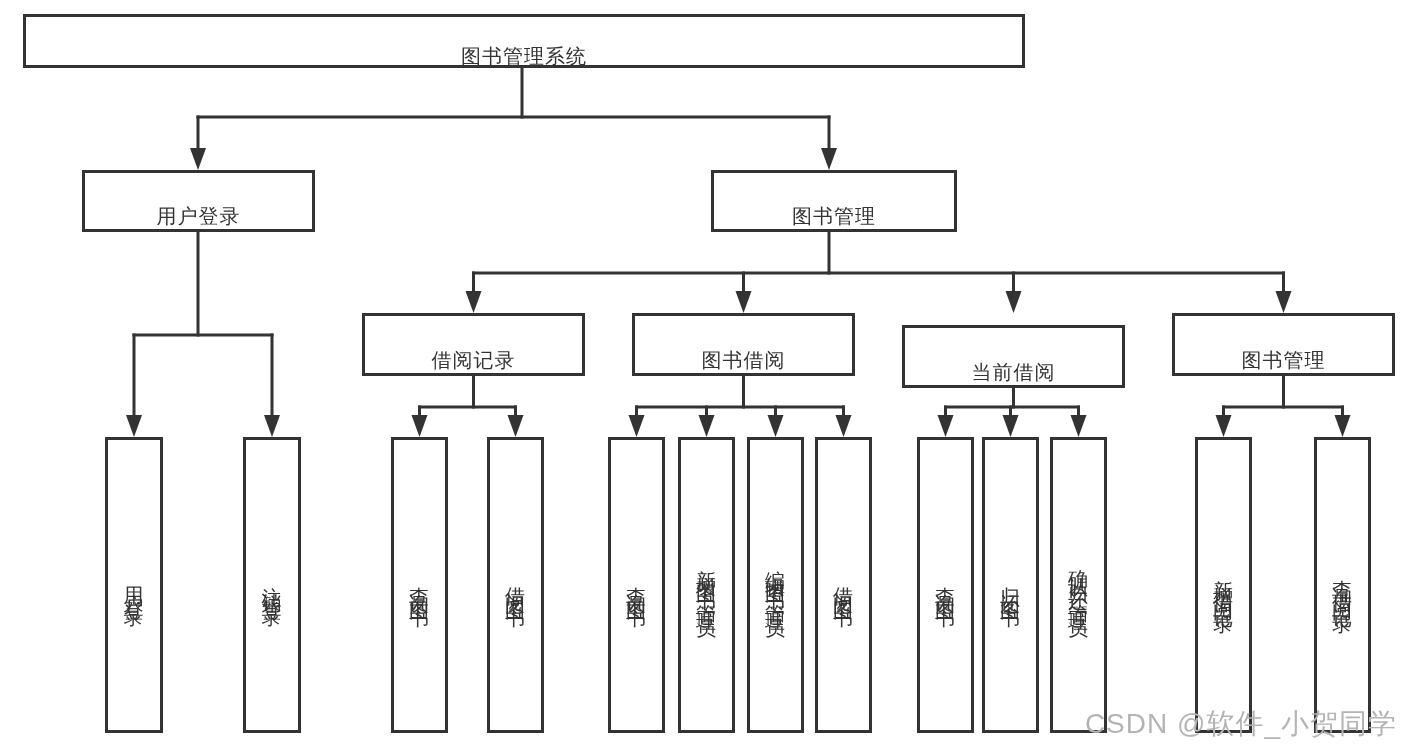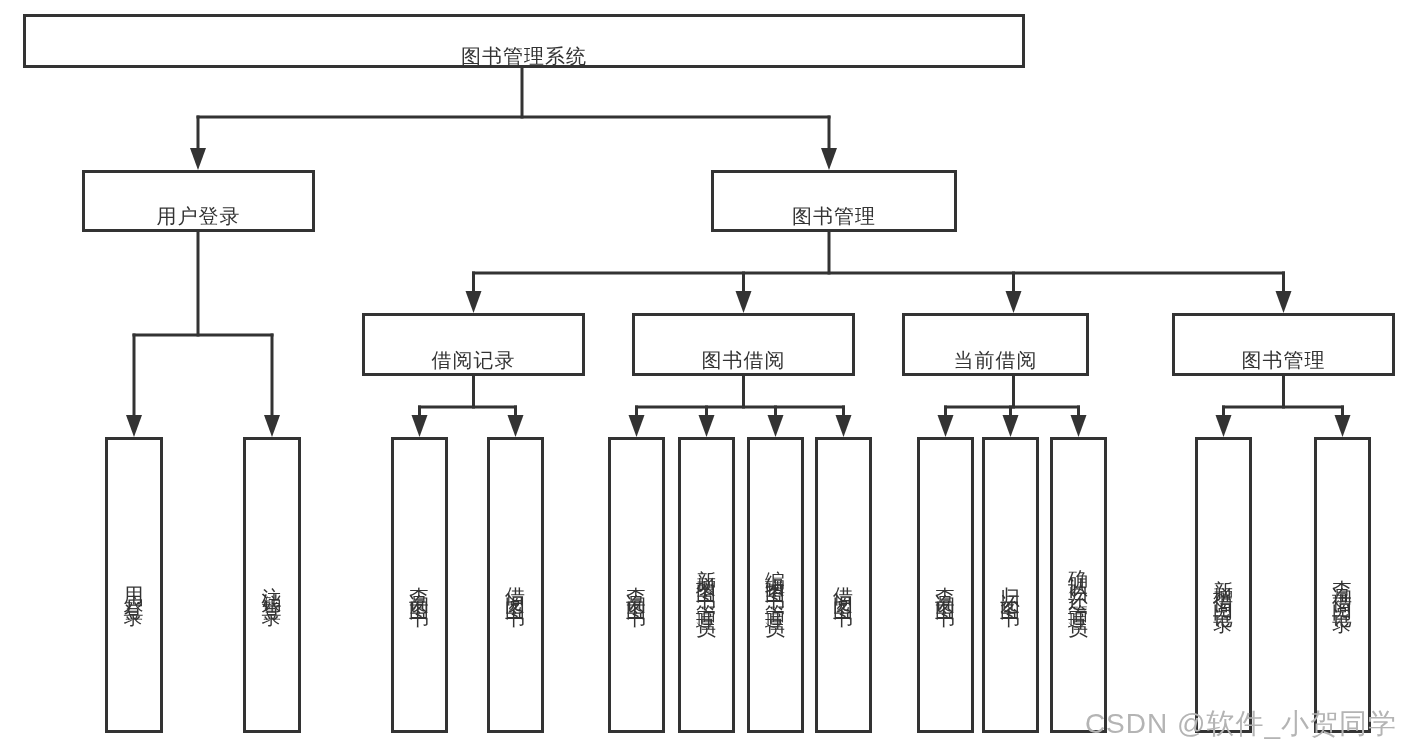--- a/index.html
+++ b/index.html
@@ -144,21 +144,21 @@
   <div class="node hbox" style="left:711px;top:170px;width:246px;height:62px">
     <span class="label">图书管理</span>
   </div>
 
   <div class="node hbox" style="left:362px;top:313px;width:223px;height:63px">
     <span class="label">借阅记录</span>
   </div>
   <div class="node hbox" style="left:632px;top:313px;width:223px;height:63px">
     <span class="label">图书借阅</span>
   </div>
-  <div class="node hbox" style="left:902px;top:313px;width:187px;height:63px">
+  <div class="node hbox" style="left:902px;top:325px;width:223px;height:63px">
     <span class="label">当前借阅</span>
   </div>
   <div class="node hbox" style="left:1172px;top:313px;width:223px;height:63px">
     <span class="label">图书管理</span>
   </div>
 
   <div class="node vbox" style="left:105px;top:437px;width:58px;height:296px">
     <span class="label">用户登录</span>
   </div>
   <div class="node vbox" style="left:243px;top:437px;width:58px;height:296px">

